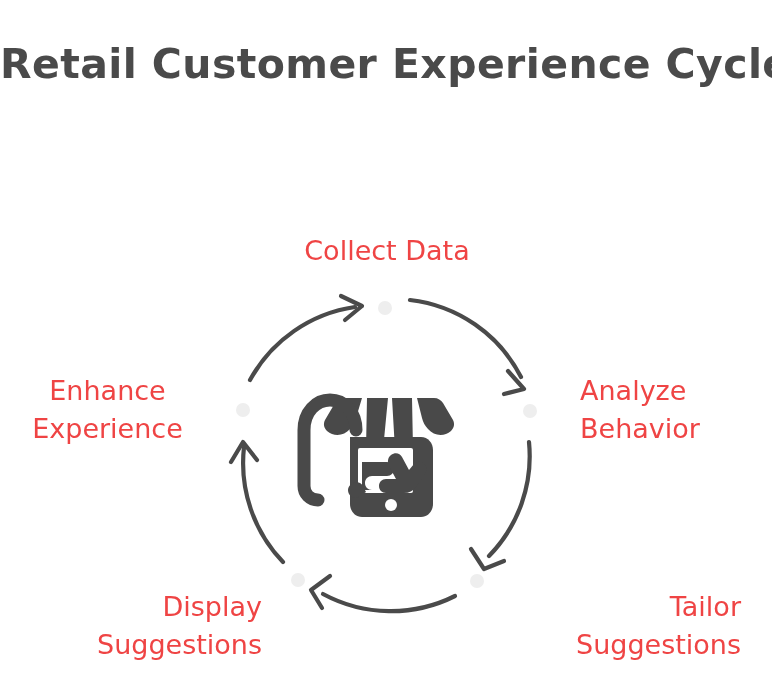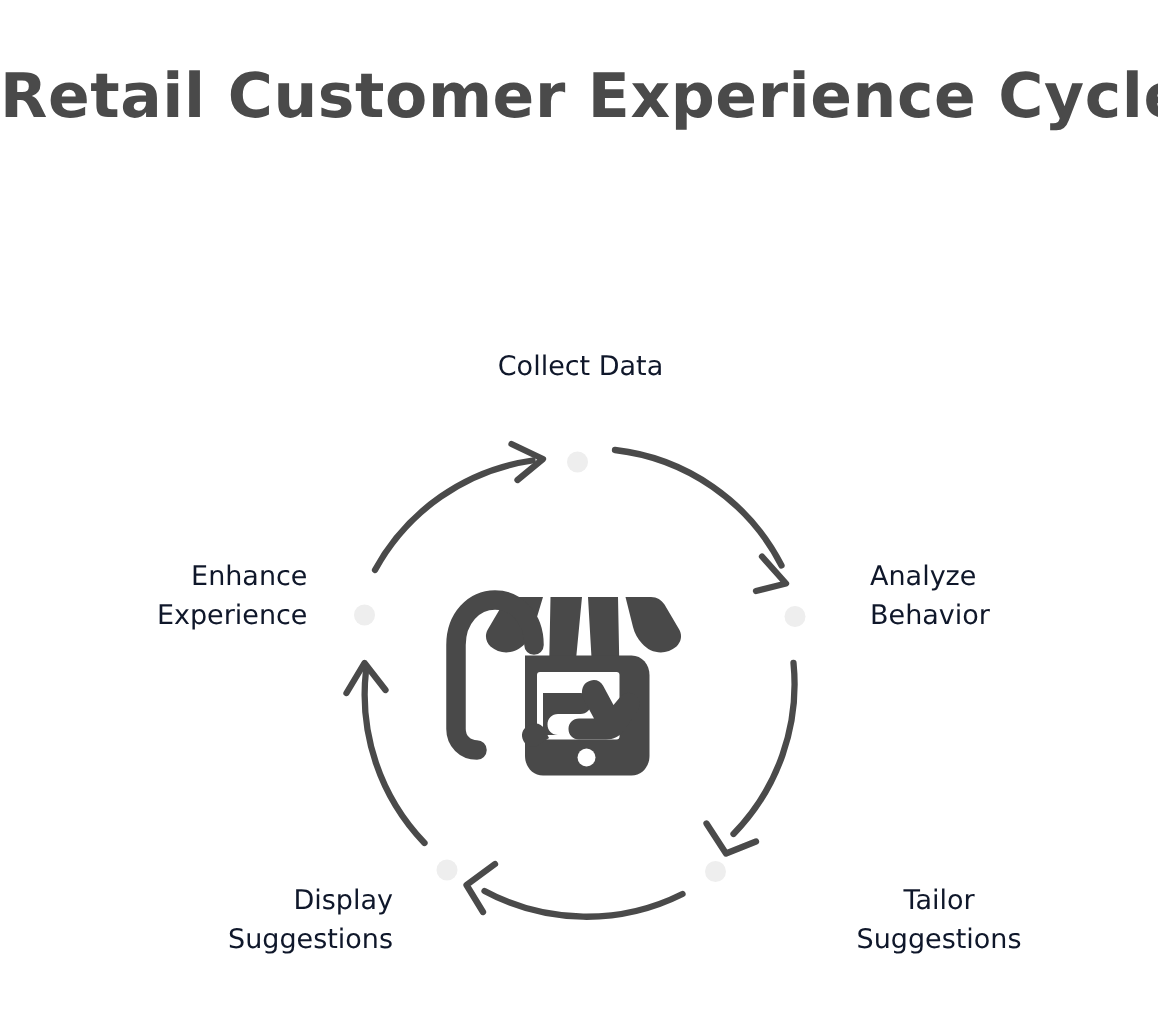--- a/index.html
+++ b/index.html
@@ -36,56 +36,56 @@
   #cycle-svg {
     position: absolute;
     left: 0;
     top: 0;
     width: 772px;
     height: 685px;
   }
   .node-label {
     position: absolute;
     font-family: "DejaVu Sans", sans-serif;
-    font-size: 18px;
+    font-size: 27px;
     font-weight: 400;
-    color: #0f172a;
+    color: #ef4444;
     line-height: 1.42;
     white-space: pre-line;
   }
   #label-collect-data {
     left: 237px;
     top: 232px;
     width: 300px;
     text-align: center;
   }
   #label-analyze-behavior {
     left: 566px;
     top: 372px;
     width: 200px;
     text-align: left;
     margin-left: 14px;
   }
   #label-tailor-suggestions {
     left: 511px;
     top: 588px;
     width: 230px;
-    text-align: center;
+    text-align: right;
   }
   #label-display-promotions {
     left: 30px;
     top: 588px;
     width: 232px;
     text-align: right;
   }
   #label-enhance-experience {
     left: 10px;
     top: 372px;
     width: 195px;
-    text-align: right;
+    text-align: center;
   }
 </style>
 </head>
 <body>
 
 <div id="page">
 
   <div id="title">Retail Customer Experience Cycle</div>
 
   <svg id="cycle-svg" viewBox="0 0 772 685">

